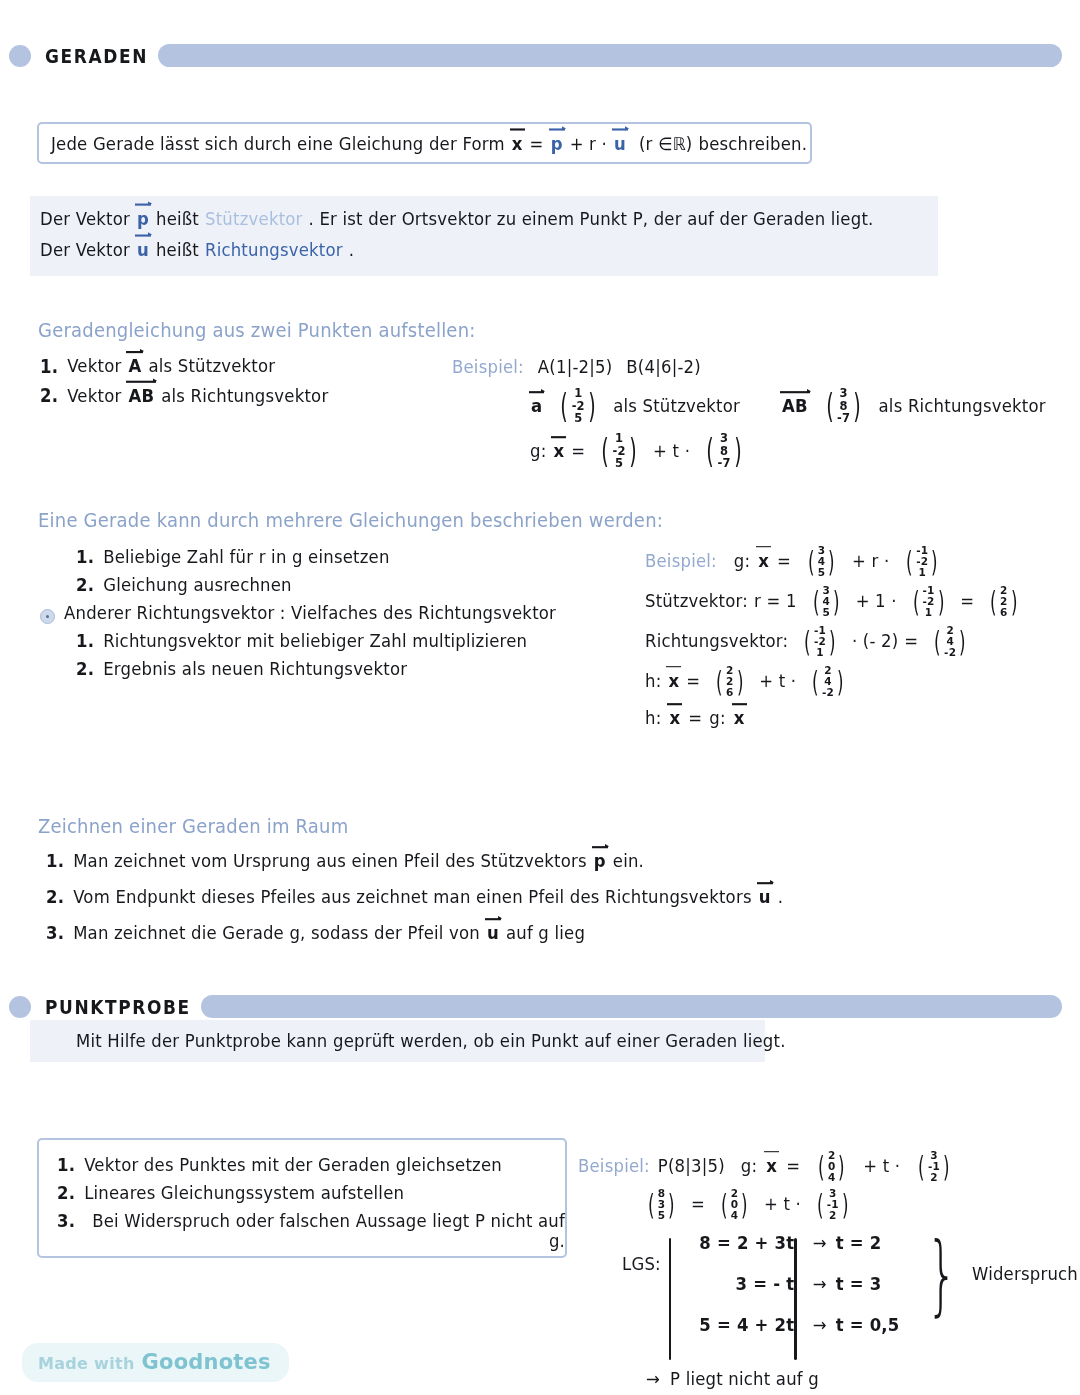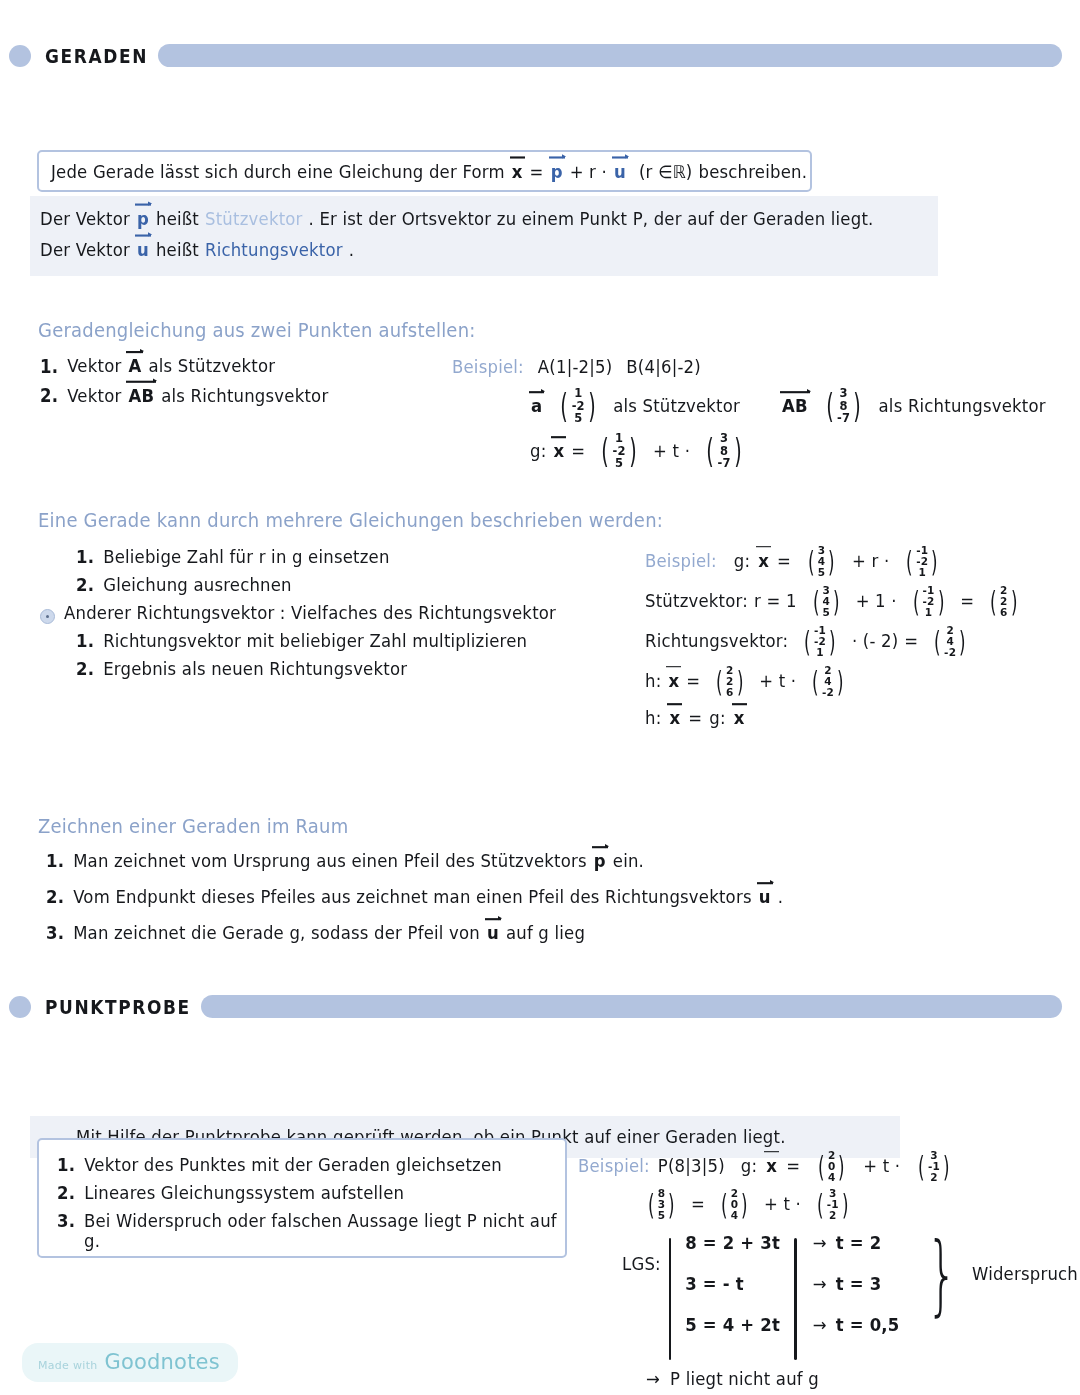--- a/index.html
+++ b/index.html
@@ -4,21 +4,21 @@
 <style>
   html,body{margin:0;padding:0;}
   body{
     width:1080px;height:1395px;
     background:#ffffff;
     font-family:"DejaVu Sans", sans-serif;
     color:#16181c;
     position:relative;
     overflow:hidden;
   }
-  .page{position:relative;width:1080px;height:1395px;}
+  .page{position:relative;width:1080px;height:1395px;text-align:right;}
 
   
   .sec-header{display:flex;align-items:center;gap:0;}
   .sec-dot{
     width:22px;height:22px;border-radius:50%;
     background:#b3c3e0;flex:0 0 auto;margin-left:9px;
   }
   .sec-title{
     font-family:"DejaVu Sans", sans-serif;
     font-size:17px;letter-spacing:1.6px;font-weight:600;
@@ -102,35 +102,35 @@
     font-size:88px;line-height:.92;color:#16181c;
     transform:scaleX(.55);display:inline-block;font-weight:300;
   }
 
   
   .gn{
     position:absolute;left:22px;top:1343px;
     background:#eaf6f8;border-radius:16px;
     padding:7px 18px 8px 16px;display:flex;align-items:baseline;gap:7px;
   }
-  .gn-made{font-size:11px;color:#a8d3dc;letter-spacing:.3px;font-weight:400;}
-  .gn-name{font-size:21px;color:#7fc3d1;letter-spacing:.2px;}
+  .gn-made{font-size:16px;color:#a8d3dc;letter-spacing:.3px;font-weight:700;}
+  .gn-name{font-size:21px;color:#7fc3d1;letter-spacing:.2px;font-weight:bold;}
 </style>
 </head>
 <body>
 
 <div class="page">
 
   <div class="abs sec-header" style="left:0;top:44px;width:1062px;">
     <div class="sec-dot"></div>
     <div class="sec-title">GERADEN</div>
     <div class="sec-bar"></div>
   </div>
 
-  <div class="abs boxed" style="left:37px;top:122px;width:775px;height:42px;margin-top:28px;">
+  <div class="abs boxed" style="left:37px;top:122px;width:775px;height:42px;">
     <div class="hw" style="padding:10px 0 0 12px;white-space:nowrap;display:flex;align-items:center;gap:6px;">
       <span>Jede Gerade lässt sich durch eine Gleichung der Form</span>
       <span class="ov">x</span>
       <span>=</span>
       <span class="ov arr blue">p</span>
       <span>+ r ·</span>
       <span class="ov arr blue">u</span>
       <span style="margin-left:6px">(r ∈ℝ)</span>
       <span>beschreiben.</span>
     </div>
@@ -404,21 +404,21 @@
       </span>
     </div>
   </div>
 
   <div class="abs sec-header" style="left:0;top:995px;width:1062px;">
     <div class="sec-dot"></div>
     <div class="sec-title">PUNKTPROBE</div>
     <div class="sec-bar"></div>
   </div>
 
-  <div class="abs shaded" style="left:30px;top:1116px;width:870px;height:42px;padding-left:38px;">
+  <div class="abs shaded" style="left:30px;top:1020px;width:735px;height:42px;padding-left:38px;">
     <div class="hw" style="padding:11px 0 0 8px;white-space:nowrap;">Mit Hilfe der Punktprobe kann geprüft werden, ob ein Punkt auf einer Geraden liegt.</div>
   </div>
 
   <div class="abs boxed" style="left:37px;top:1138px;width:530px;height:120px;">
     <div style="padding:16px 0 0 18px;">
       <div class="li">
         <span class="hw num">1.</span>
         <span class="hw">Vektor des Punktes mit der Geraden gleichsetzen</span>
       </div>
       <div class="li">

